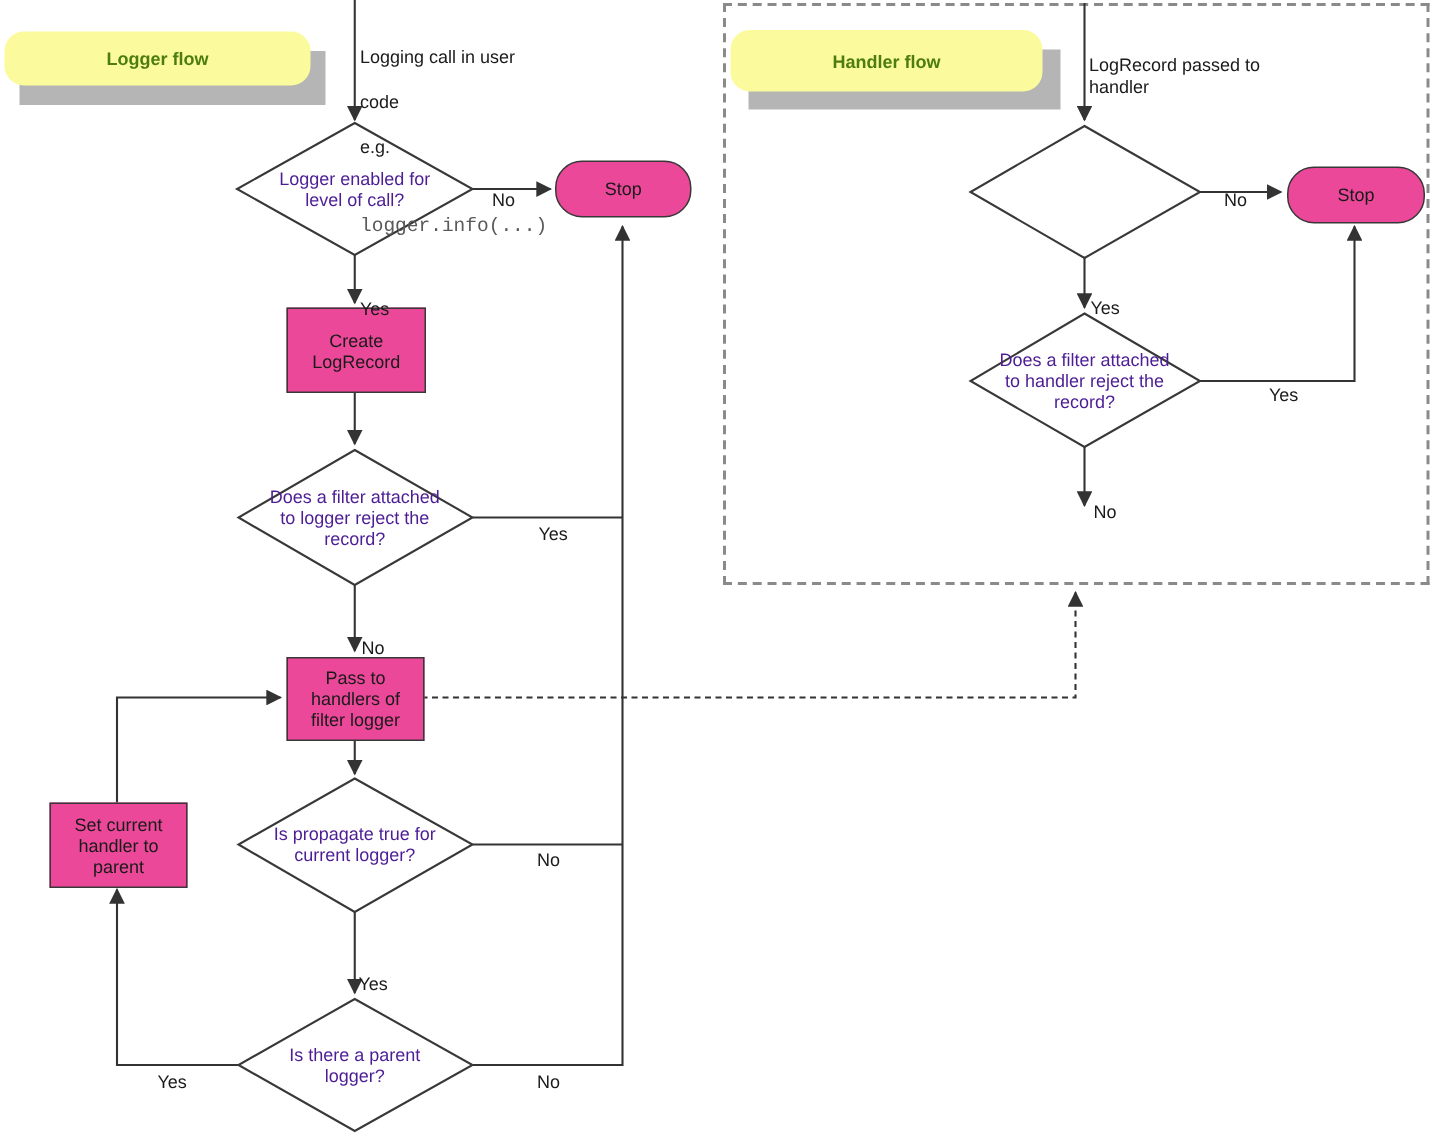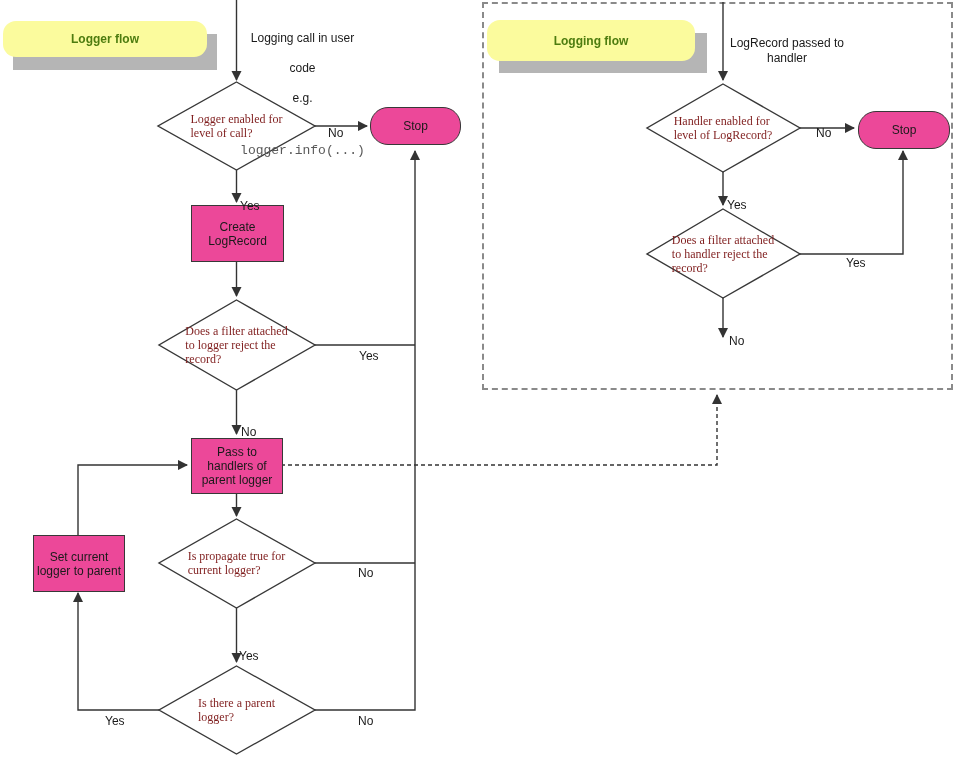--- a/index.html
+++ b/index.html
@@ -20,24 +20,24 @@
     font-weight:bold; font-size:12px; color:#4d7c0f;border-radius:13px;
   }
   .node {
     position:absolute; z-index:2; display:flex; align-items:center; justify-content:center;
     text-align:center; white-space:pre-line; line-height:14px; background:#ec4899;
     border:1.4px solid #383838; color:#1a1a1a;
   }
   .rounded { border-radius:18px; }
   .diamond-label {
     position:absolute; z-index:2; display:flex; align-items:center; justify-content:center;
-    white-space:pre-line; line-height:14px; color:#7f1d1d;font-family:Liberation Serif, serif;
+    text-align:center; white-space:pre-line; line-height:14px; color:#4c1d95;
   }
   .edge-label { position:absolute; z-index:2; color:#1a1a1a;margin-top:20px; }
-  .intro { position:absolute; z-index:2; text-align:center; line-height:15px; color:#1a1a1a; white-space:pre-line; }
+  .intro { position:absolute; z-index:2; line-height:15px; color:#1a1a1a; white-space:pre-line; }
   .mono { font-family:"Liberation Mono", monospace; font-size:13px; color:#595959;margin-top:22px; }
 </style>
 </head>
 <body>
 
 <div class="canvas">
 
   <div class="handler-box"></div>
 
   <svg width="955" height="758" viewBox="0 0 955 758">
@@ -79,21 +79,21 @@
     </g>
   </svg>
 
   <div class="sticky-shadow" style="left:13px;top:34px;width:204px;height:36px"></div>
   <div class="sticky" style="left:3px;top:21px;width:204px;height:36px">
     <span>Logger flow</span>
   </div>
 
   <div class="sticky-shadow" style="left:499px;top:33px;width:208px;height:40px"></div>
   <div class="sticky" style="left:487px;top:20px;width:208px;height:41px">
-    <span>Logging flow</span>
+    <span>Handler flow</span>
   </div>
 
   <div class="intro" style="left:240px;top:16px;width:125px">
     <div>Logging call in user</div>
     <div>code</div>
     <div>e.g.</div>
     <div class="mono">logger.info(...)</div>
   </div>
 
   <div class="intro" style="left:726px;top:36px;width:122px">LogRecord passed to
@@ -106,42 +106,40 @@
 
   <div class="node" style="left:191px;top:205px;width:91px;height:55px">Create
 LogRecord</div>
 
   <div class="diamond-label" style="left:156px;top:317px;width:161px;height:56px">Does a filter attached
 to logger reject the
 record?</div>
 
   <div class="node" style="left:191px;top:438px;width:90px;height:54px">Pass to
 handlers of
-parent logger</div>
+filter logger</div>
 
   <div class="diamond-label" style="left:156px;top:682px;width:161px;height:56px">Is there a parent
 logger?</div>
 
   <div class="diamond-label" style="left:156px;top:535px;width:161px;height:56px">Is propagate true for
 current logger?</div>
 
   <div class="node" style="left:33px;top:535px;width:90px;height:55px">Set current
-logger to parent</div>
+handler to parent</div>
 
   <div class="edge-label" style="left:328px;top:106px">No</div>
   <div class="edge-label" style="left:240px;top:179px">Yes</div>
   <div class="edge-label" style="left:359px;top:329px">Yes</div>
   <div class="edge-label" style="left:241px;top:405px">No</div>
   <div class="edge-label" style="left:358px;top:546px">No</div>
   <div class="edge-label" style="left:239px;top:629px">Yes</div>
   <div class="edge-label" style="left:105px;top:694px">Yes</div>
   <div class="edge-label" style="left:358px;top:694px">No</div>
 
-  <div class="diamond-label" style="left:643px;top:100px;width:160px;height:56px">Handler enabled for
-level of LogRecord?</div>
 
   <div class="node rounded" style="left:858px;top:111px;width:90px;height:36px">Stop</div>
 
   <div class="diamond-label" style="left:643px;top:226px;width:160px;height:56px">Does a filter attached
 to handler reject the
 record?</div>
 
 
   <div class="edge-label" style="left:816px;top:106px">No</div>
   <div class="edge-label" style="left:727px;top:178px">Yes</div>

